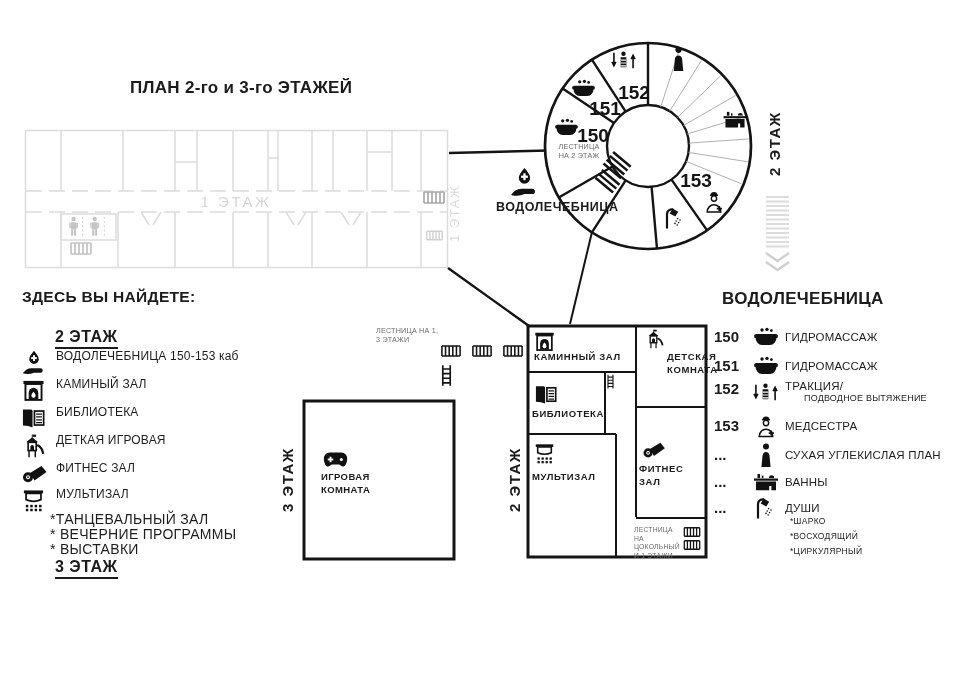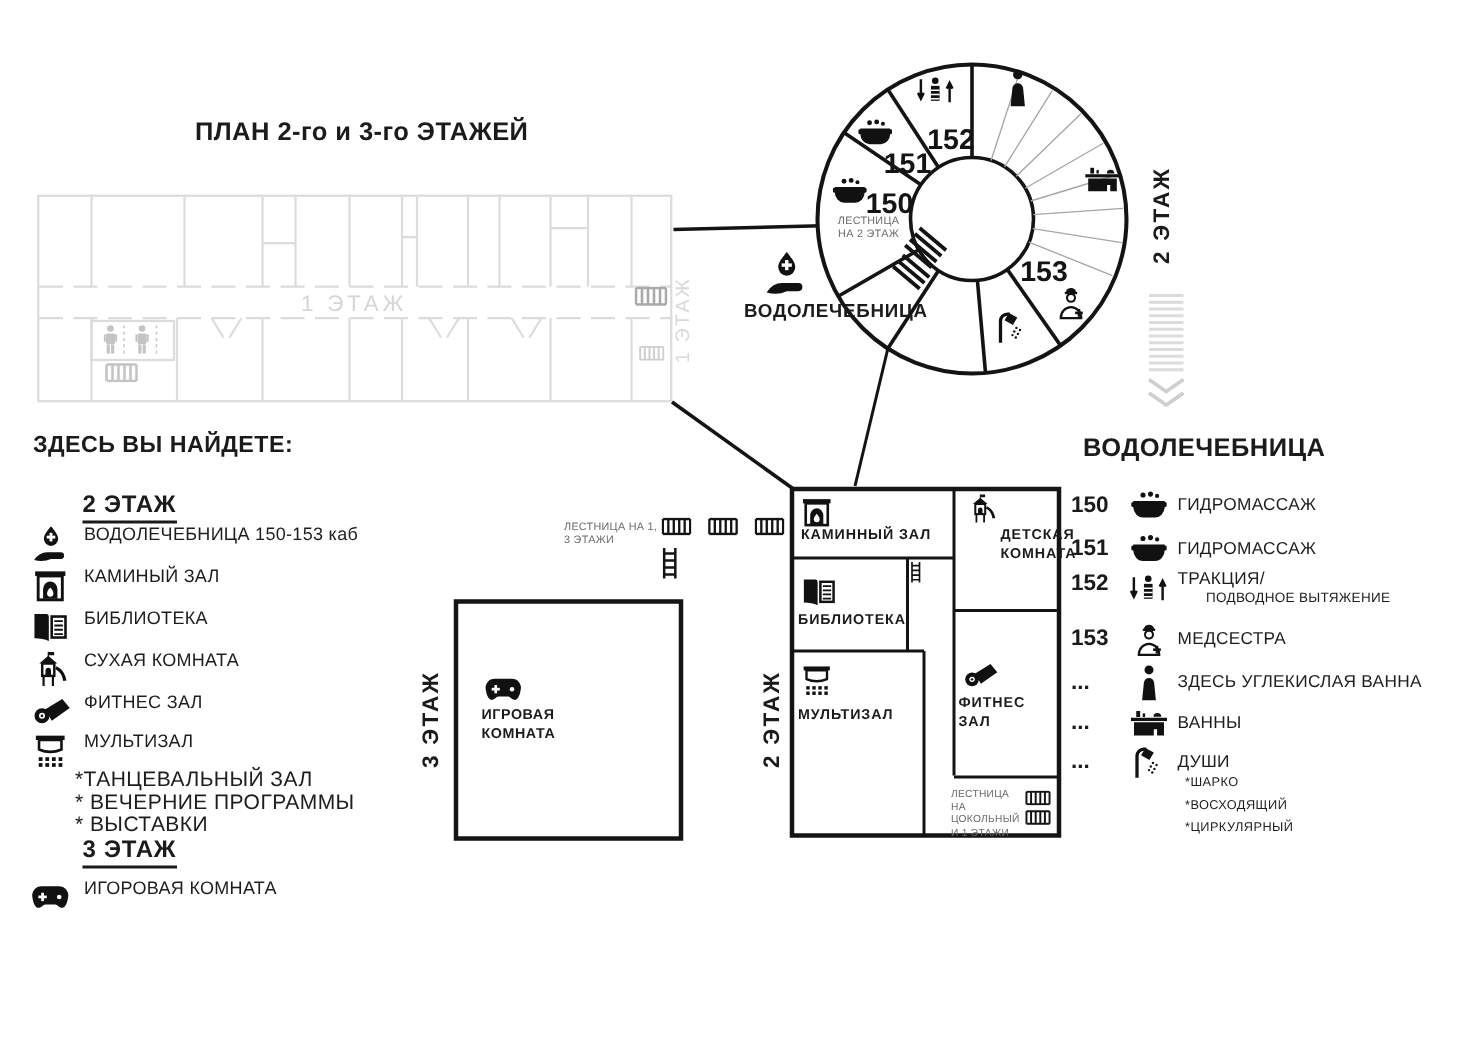--- a/index.html
+++ b/index.html
@@ -272,21 +272,21 @@
 
   <div class="abs title" style="left:130px;top:78px">ПЛАН 2-го и 3-го ЭТАЖЕЙ</div>
 
   <div class="vlabel vfaded" style="left:447px;top:182px;height:60px">1 ЭТАЖ</div>
   <div class="vlabel" style="left:766px;top:112px;height:64px">2 ЭТАЖ</div>
   <div class="vlabel" style="left:279px;top:450px;height:62px">3 ЭТАЖ</div>
   <div class="vlabel" style="left:506px;top:450px;height:62px">2 ЭТАЖ</div>
 
   <div class="small-note" style="left:553px;top:142px;width:52px;text-align:center">ЛЕСТНИЦА НА 2 ЭТАЖ</div>
   <div class="entrance-label" style="left:496px;top:200px;width:118px">ВОДОЛЕЧЕБНИЦА</div>
-  <div class="small-note" style="left:376px;top:346px;width:64px">ЛЕСТНИЦА НА 1, 3 ЭТАЖИ</div>
+  <div class="small-note" style="left:376px;top:326px;width:64px">ЛЕСТНИЦА НА 1, 3 ЭТАЖИ</div>
 
   <div class="room-label" style="left:534px;top:351px;width:100px">КАМИННЫЙ ЗАЛ</div>
   <div class="room-label" style="left:667px;top:351px;width:58px">ДЕТСКАЯ КОМНАТА</div>
   <div class="room-label" style="left:532px;top:408px;width:80px">БИБЛИОТЕКА</div>
   <div class="room-label" style="left:532px;top:471px;width:80px">МУЛЬТИЗАЛ</div>
   <div class="room-label" style="left:639px;top:463px;width:52px">ФИТНЕС ЗАЛ</div>
   <div class="small-note" style="left:634px;top:526px;width:50px;font-size:6.8px;line-height:8.6px">ЛЕСТНИЦА НА ЦОКОЛЬНЫЙ И 1 ЭТАЖИ</div>
   <div class="room-label" style="left:321px;top:471px;width:64px;letter-spacing:.4px">ИГРОВАЯ КОМНАТА</div>
 
   <div class="lheading" style="left:22px;top:288px">ЗДЕСЬ ВЫ НАЙДЕТЕ:</div>
@@ -315,21 +315,21 @@
         </svg>
       </span>
     <span class="lbl">БИБЛИОТЕКА</span>
   </div>
   <div class="lrow" style="top:433px">
     <span class="ic">
         <svg width="22" height="24" viewBox="0 0 24 26">
           <use href="#s-slide"></use>
         </svg>
       </span>
-    <span class="lbl">СУХАЯ КОМНАТА</span>
+    <span class="lbl">ДЕТКАЯ ИГРОВАЯ</span>
   </div>
   <div class="lrow" style="top:461px">
     <span class="ic">
         <svg width="26" height="22" viewBox="0 0 26 22">
           <use href="#s-mat"></use>
         </svg>
       </span>
     <span class="lbl">ФИТНЕС ЗАЛ</span>
   </div>
   <div class="lrow" style="top:487px">
@@ -338,28 +338,20 @@
           <use href="#s-screen"></use>
         </svg>
       </span>
     <span class="lbl">МУЛЬТИЗАЛ</span>
   </div>
   <div class="note" style="top:511px">*ТАНЦЕВАЛЬНЫЙ ЗАЛ</div>
   <div class="note" style="top:526px">* ВЕЧЕРНИЕ ПРОГРАММЫ</div>
   <div class="note" style="top:541px">* ВЫСТАВКИ</div>
 
   <div class="floor-title" style="left:55px;top:558px">3 ЭТАЖ</div>
-  <div class="lrow" style="top:585px">
-    <span class="ic">
-        <svg width="27" height="18" viewBox="0 0 28 18">
-          <use href="#s-gamepad"></use>
-        </svg>
-      </span>
-    <span class="lbl">ИГОРОВАЯ КОМНАТА</span>
-  </div>
 
   <div class="rheading" style="left:722px;top:289px">ВОДОЛЕЧЕБНИЦА</div>
 
   <div class="rrow" style="top:324px">
     <span class="num">150</span>
     <span class="ic">
         <svg width="24" height="20" viewBox="0 0 24 20">
           <use href="#s-tub"></use>
         </svg>
       </span>
@@ -395,21 +387,21 @@
       </span>
     <span class="lbl">МЕДСЕСТРА</span>
   </div>
   <div class="rrow" style="top:442px">
     <span class="num">...</span>
     <span class="ic">
         <svg width="16" height="24" viewBox="0 0 16 24">
           <use href="#s-person"></use>
         </svg>
       </span>
-    <span class="lbl">ЗДЕСЬ УГЛЕКИСЛАЯ ВАННА</span>
+    <span class="lbl">СУХАЯ УГЛЕКИСЛАЯ ПЛАН</span>
   </div>
   <div class="rrow" style="top:469px">
     <span class="num">...</span>
     <span class="ic">
         <svg width="26" height="22" viewBox="0 0 26 22">
           <use href="#s-bath"></use>
         </svg>
       </span>
     <span class="lbl">ВАННЫ</span>
   </div>

